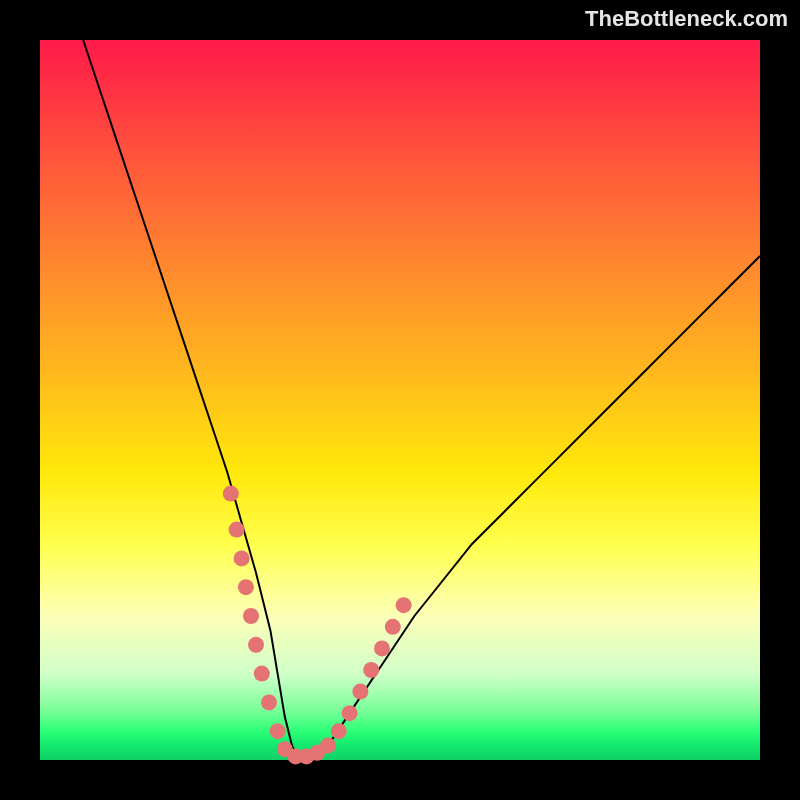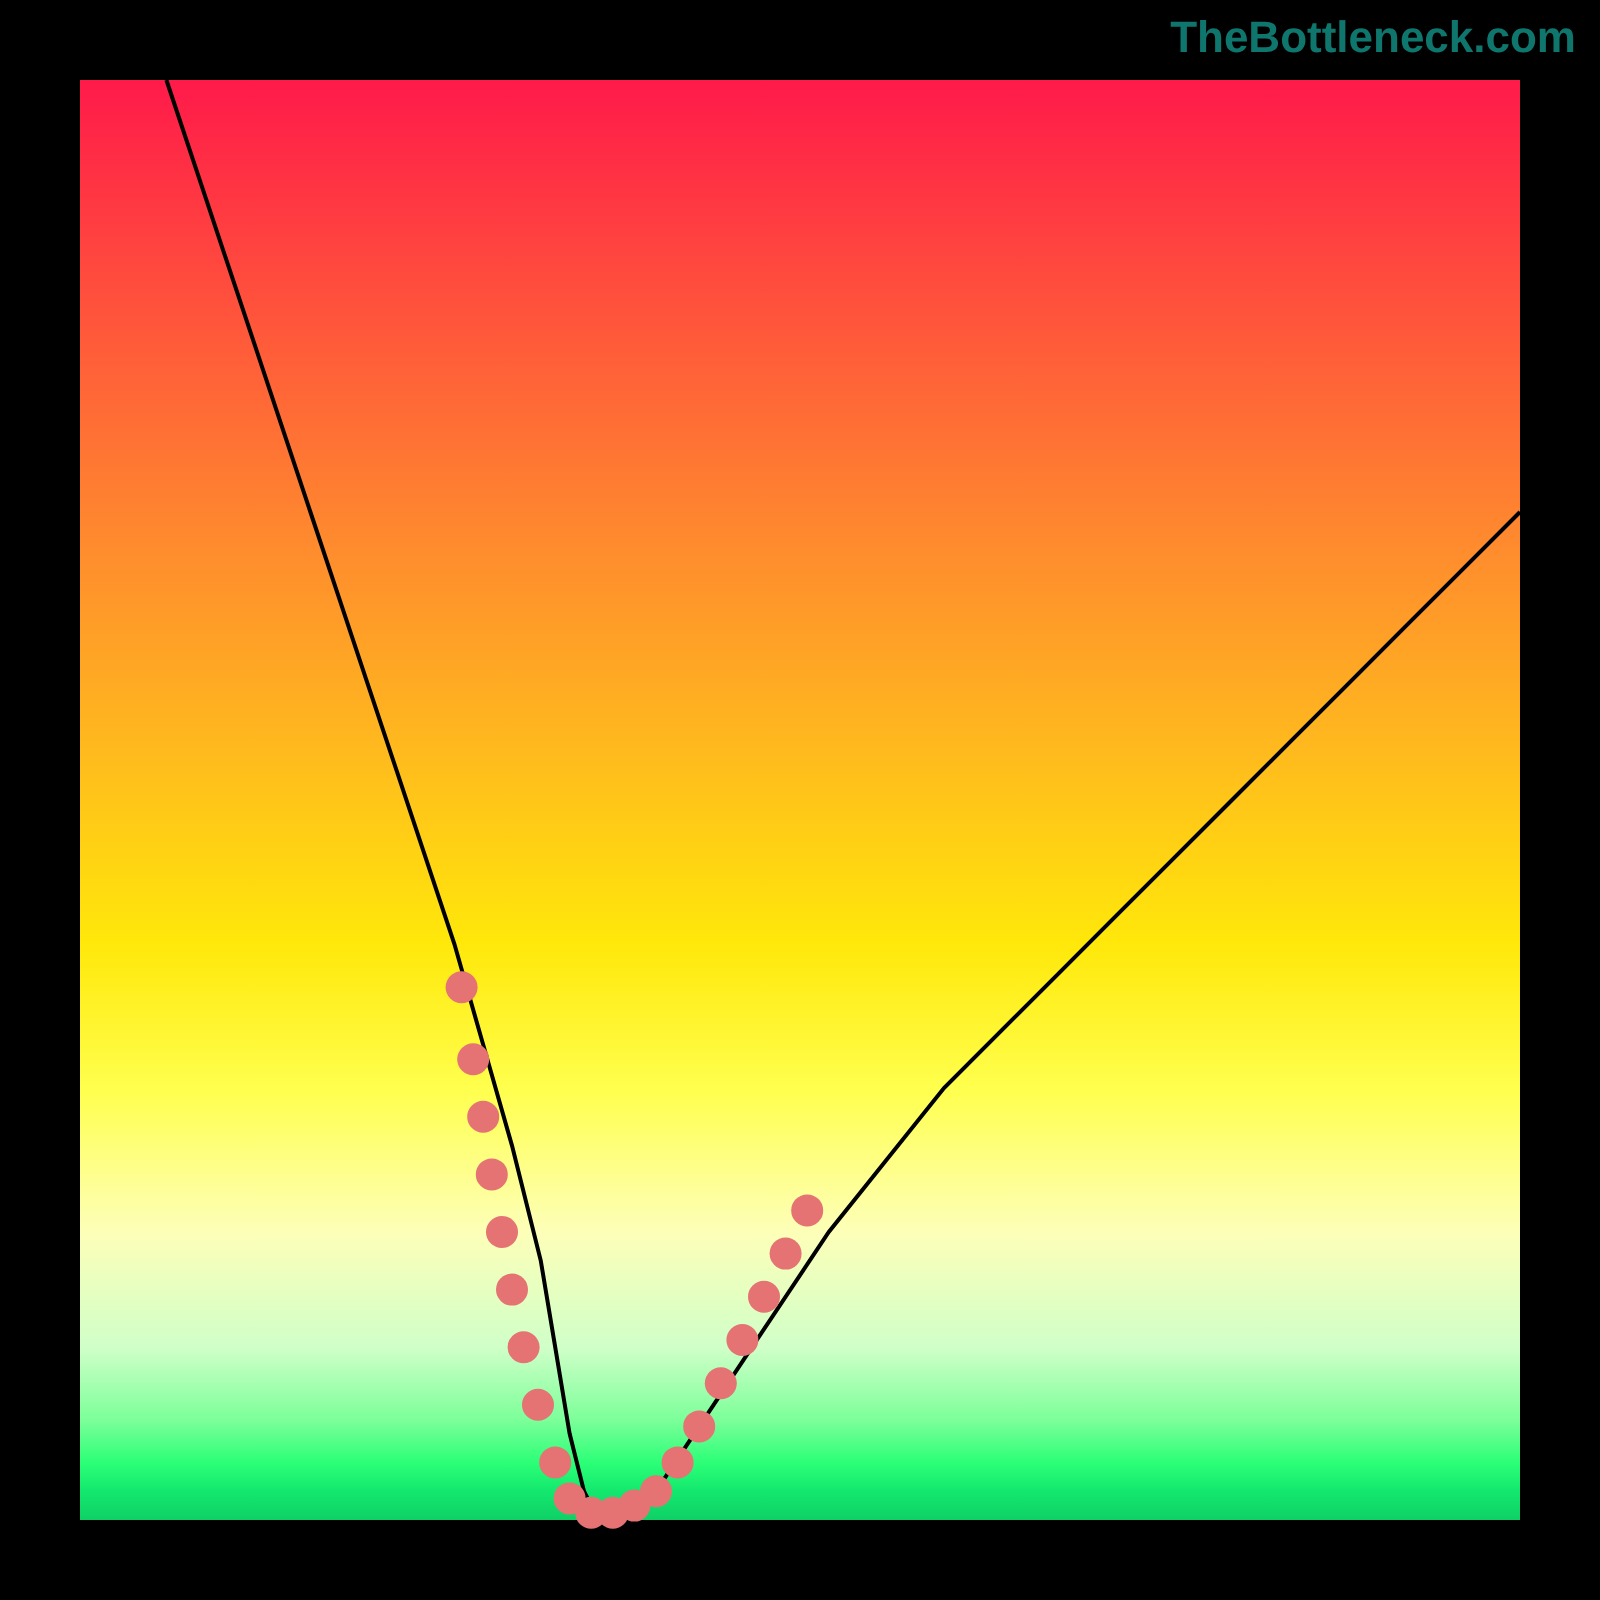--- a/index.html
+++ b/index.html
@@ -8,21 +8,21 @@
     height: 800px;
     background: #000;
     position: relative;
     overflow: hidden;
     font-family: Arial, Helvetica, sans-serif;
   }
   .watermark {
     position: absolute;
     top: 6px;
     right: 12px;
-    color: #0f766e;
+    color: #e5e5e5;
     font-size: 22px;
     font-weight: 600;
     z-index: 50;
     user-select: none;
   }
   .plot-area {
     position: absolute;
     left: 40px;
     top: 40px;
     width: 720px;

